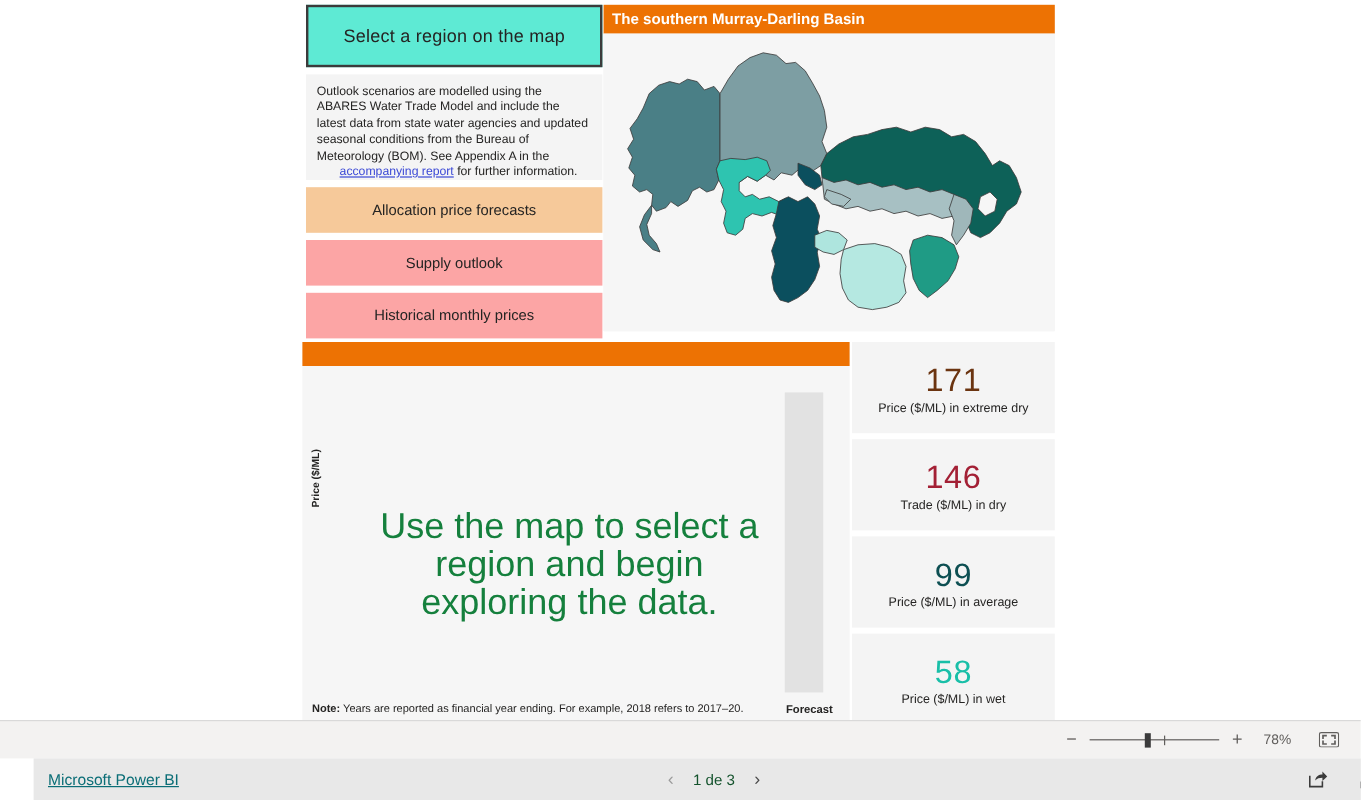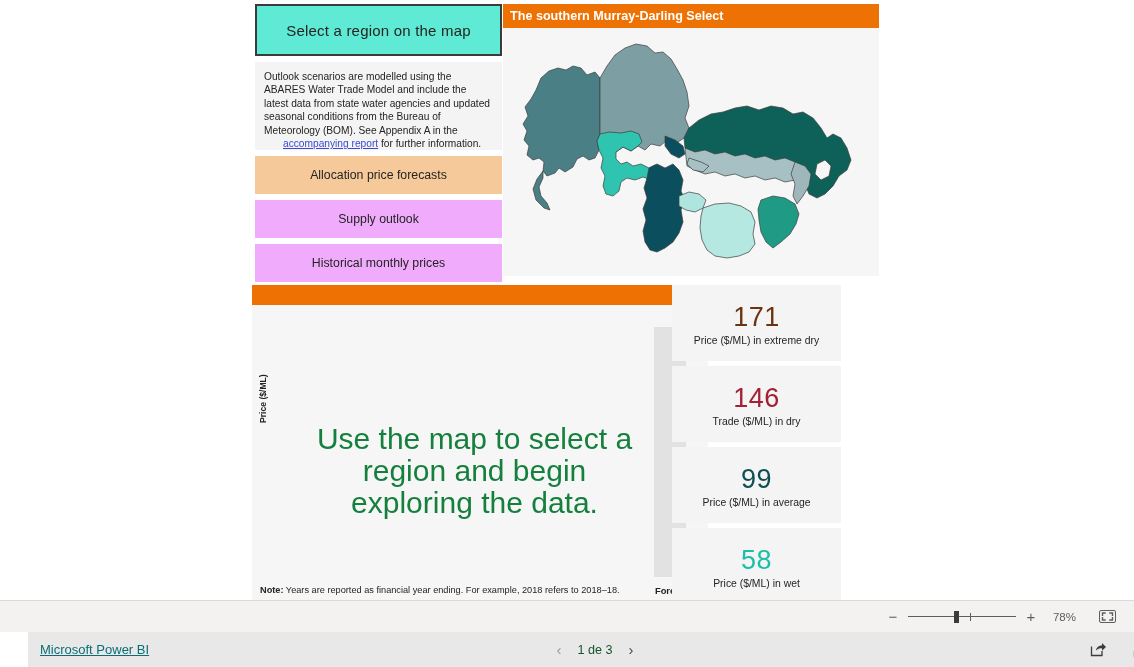--- a/index.html
+++ b/index.html
@@ -24,21 +24,21 @@
   .title-card-text { font-size: 15px; color: #252423; letter-spacing: .2px; }
 
   .desc-card {
     margin-top: 6px; background: #f4f4f4; padding: 8px 9px 9px 9px;
     height: 88px;
   }
   .desc-text { font-size: 10.2px; line-height: 13.4px; color: #252423; }
   .desc-link { color: #3b49d6; text-decoration: underline; cursor: pointer; margin-left: 19px; }
 
   .nav-btn {
-    margin-top: 6px; height: 38px; background: #f0abfc;
+    margin-top: 6px; height: 38px; background: #fca5a5;
     display: flex; align-items: center; justify-content: center;
     font-size: 12.3px; color: #252423; cursor: pointer;
   }
   .nav-btn.active { background: #f6c99a; text-align: center; }
 
   
   .map-panel { position: absolute; left: 503px; top: 4px; width: 376px; height: 272px; background: #f4f4f4; }
   .map-header {
     height: 24px; background: #ed7203; color: #ffffff;
     display: flex; align-items: center; padding-left: 7px;
@@ -70,21 +70,21 @@
     position: absolute; left: 50px; top: 118px; width: 345px;
     text-align: center; font-size: 30px; line-height: 32px; color: #15803d;
   }
   .chart-note {
     position: absolute; left: 8px; bottom: 5px;
     font-size: 9.2px; color: #252423;
   }
   .chart-note b { font-weight: 700; }
 
   
-  .kpi-col { position: absolute; left: 672px; top: 285px; width: 169px; }
+  .kpi-col { position: absolute; left: 710px; top: 285px; width: 169px; }
   .kpi-card {
     background: #f4f4f4; height: 76px; margin-bottom: 5px;
     display: flex; flex-direction: column; align-items: center; justify-content: center;
   }
   .kpi-value { font-size: 27px; font-weight: 400; line-height: 32px; letter-spacing: .5px; }
   .kpi-label { font-size: 10.4px; color: #252423; margin-top: 2px; }
 
   
   .status-bar {
     position: absolute; left: 0; top: 600px; width: 1134px; height: 32px;
@@ -152,21 +152,21 @@
       <div class="nav-btn">
         <span>Supply outlook</span>
       </div>
       <div class="nav-btn">
         <span>Historical monthly prices</span>
       </div>
     </div>
 
     <div class="map-panel">
       <div class="map-header">
-        <span>The southern Murray-Darling Select</span>
+        <span>The southern Murray-Darling Basin</span>
       </div>
       <div class="map-body">
         <svg class="map-svg" viewBox="0 0 376 248">
           <g stroke="#3d3d3d" stroke-width="0.7" stroke-linejoin="round">
 
             <path fill="#4a7f86" d="M33,62 L38,50 L46,43 L55,40 L63,42 L70,38 L78,40 L84,47 L92,44 L97,50 L97,106 L94,113 L96,122 L92,130 L86,132 L80,128 L74,131 L70,139 L62,144 L56,140 L52,145 L44,148 L40,143 L41,134 L36,130 L30,132 L24,127 L26,118 L21,112 L24,103 L20,96 L25,88 L22,79 L28,71 Z"></path>
 
             <path fill="#4a7f86" d="M40,143 L34,151 L30,161 L33,172 L41,180 L47,182 L44,175 L38,168 L36,159 L40,150 Z"></path>
 
             <path fill="#7d9ea3" d="M97,50 L104,38 L112,27 L122,20 L133,16 L144,18 L152,25 L160,24 L168,31 L174,41 L180,52 L184,64 L186,78 L182,90 L186,100 L181,110 L172,116 L164,112 L157,118 L148,116 L142,122 L135,118 L128,123 L120,119 L113,124 L106,120 L99,124 L97,117 L97,106 Z"></path>
@@ -196,21 +196,21 @@
       </div>
     </div>
 
     <div class="chart-panel">
       <div class="chart-header"></div>
       <div class="chart-body">
         <div class="y-axis-label">Price ($/ML)</div>
         <div class="forecast-band"></div>
         <div class="forecast-label">Forecast</div>
         <div class="placeholder-msg">Use the map to select a region and begin exploring the data.</div>
-        <div class="chart-note"><b>Note:</b><span> Years are reported as financial year ending. For example, 2018 refers to 2018–18.</span></div>
+        <div class="chart-note"><b>Note:</b><span> Years are reported as financial year ending. For example, 2018 refers to 2017–20.</span></div>
       </div>
     </div>
 
     <div class="kpi-col">
       <div class="kpi-card">
         <div class="kpi-value" style="color:#6b3410">171</div>
         <div class="kpi-label">Price ($/ML) in extreme dry</div>
       </div>
       <div class="kpi-card">
         <div class="kpi-value" style="color:#a32035">146</div>

